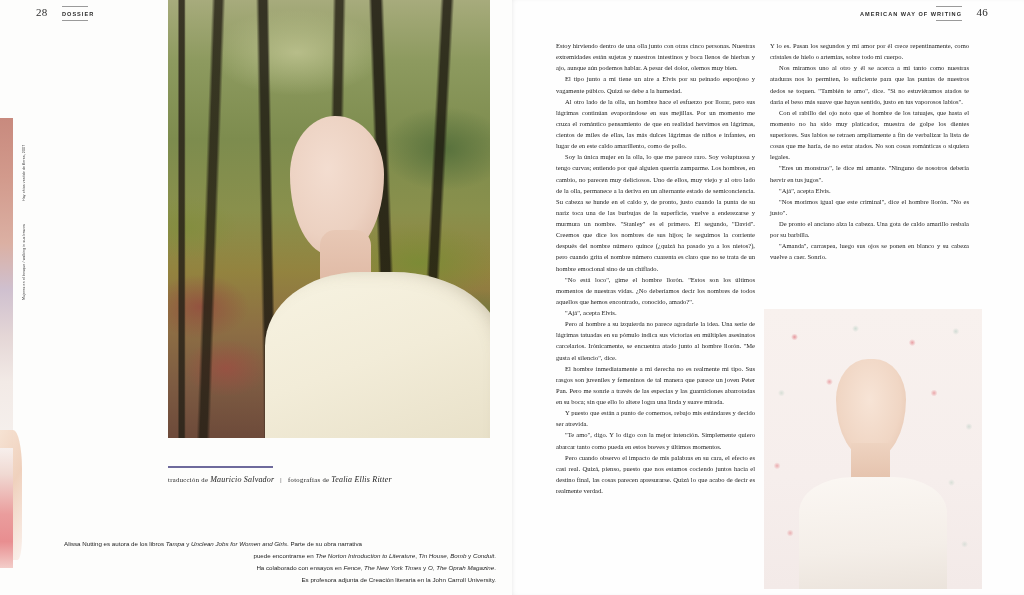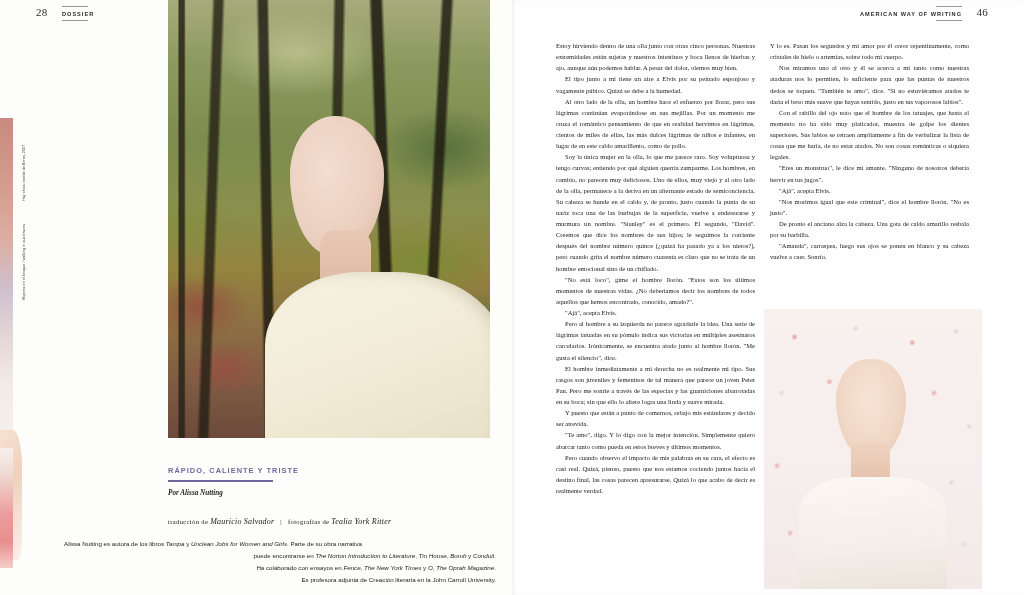--- a/index.html
+++ b/index.html
@@ -373,29 +373,27 @@
 
   <div class="photo2">
     <div class="photo2-bg"></div>
     <div class="p2-hair"></div>
     <div class="p2-face"></div>
     <div class="p2-neck"></div>
     <div class="p2-top"></div>
   </div>
 
   <div class="title-block">
-    <div class="kicker">Rápido, caliente y triste</div>
     <div class="kicker-rule"></div>
-    <div class="byline">Por Alissa Nutting</div>
     <div class="credit-line">
       <span>traducción de</span>
       <span class="sc">Mauricio Salvador</span>
       <span class="sep">|</span>
       <span>fotografías de</span>
-      <span class="sc">Tealia York Ritter</span>
+      <span class="sc">Tealia Ellis Ritter</span>
     </div>
   </div>
 
   <div class="bio">
     <p>
       <span>Alissa Nutting es autora de los libros </span><i>Tampa</i><span> y </span><i>Unclean Jobs for Women and Girls</i><span>. Parte de su obra narrativa</span>
     </p>
     <p>
       <span>puede encontrarse en </span><i>The Norton Introduction to Literature</i><span>, </span><i>Tin House</i><span>, </span><i>Bomb</i><span> y </span><i>Conduit</i><span>.</span>
     </p>

